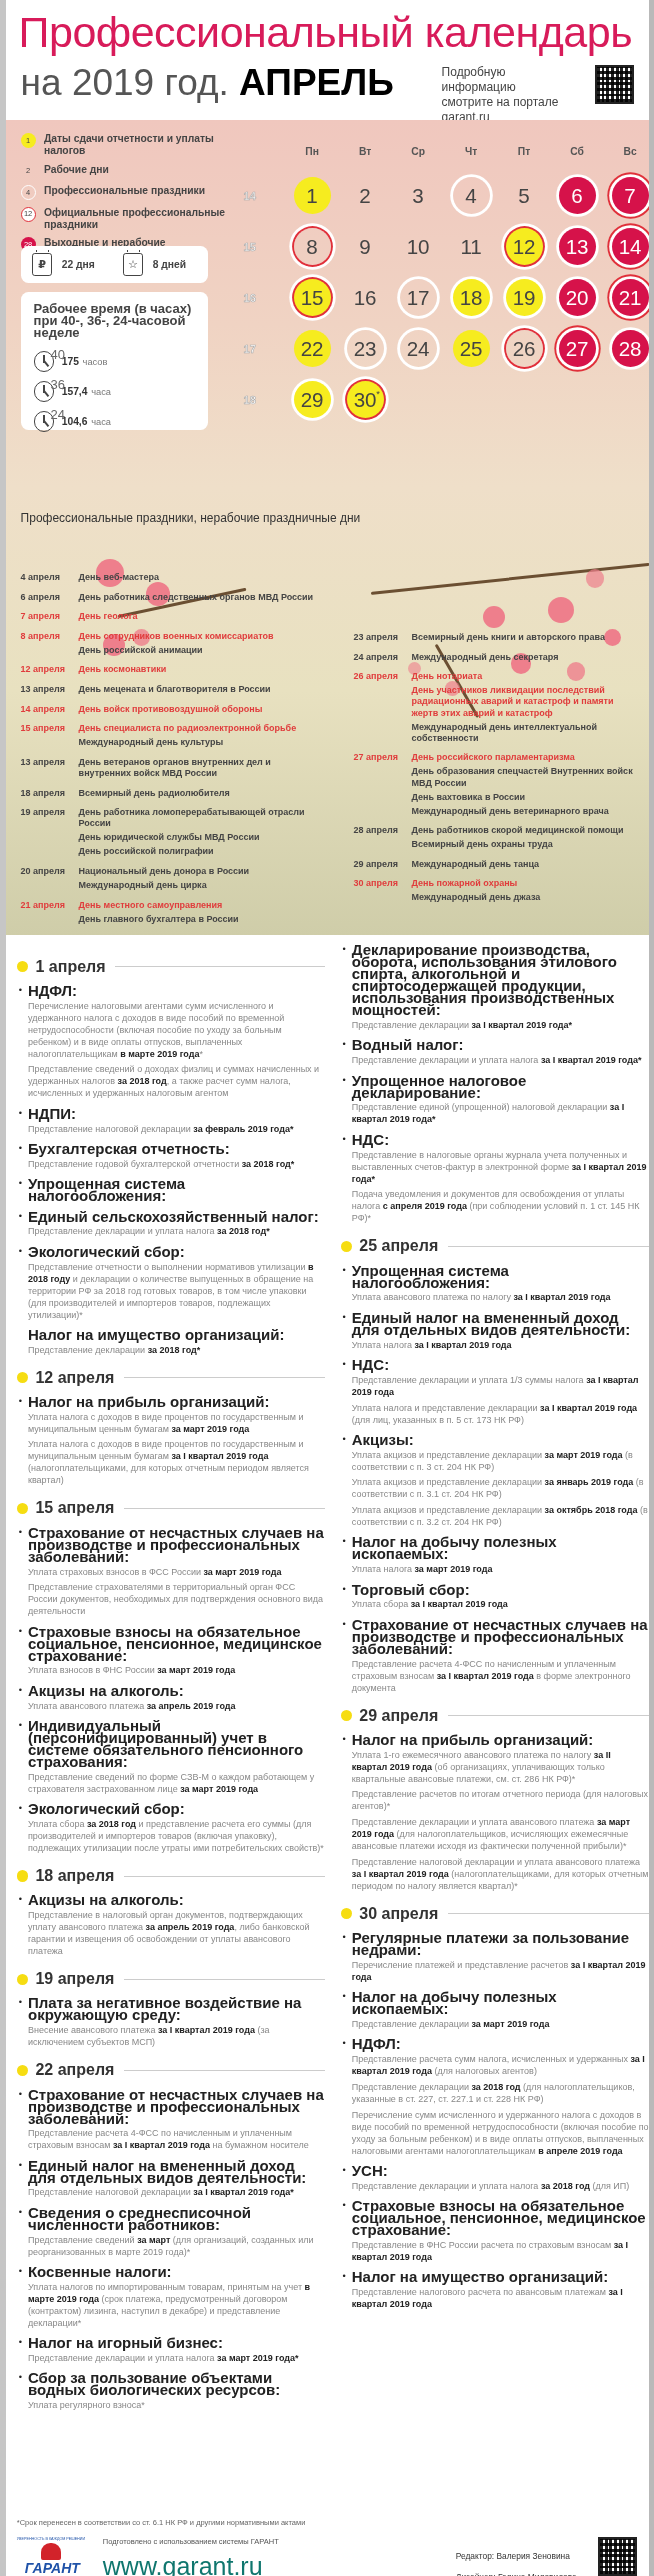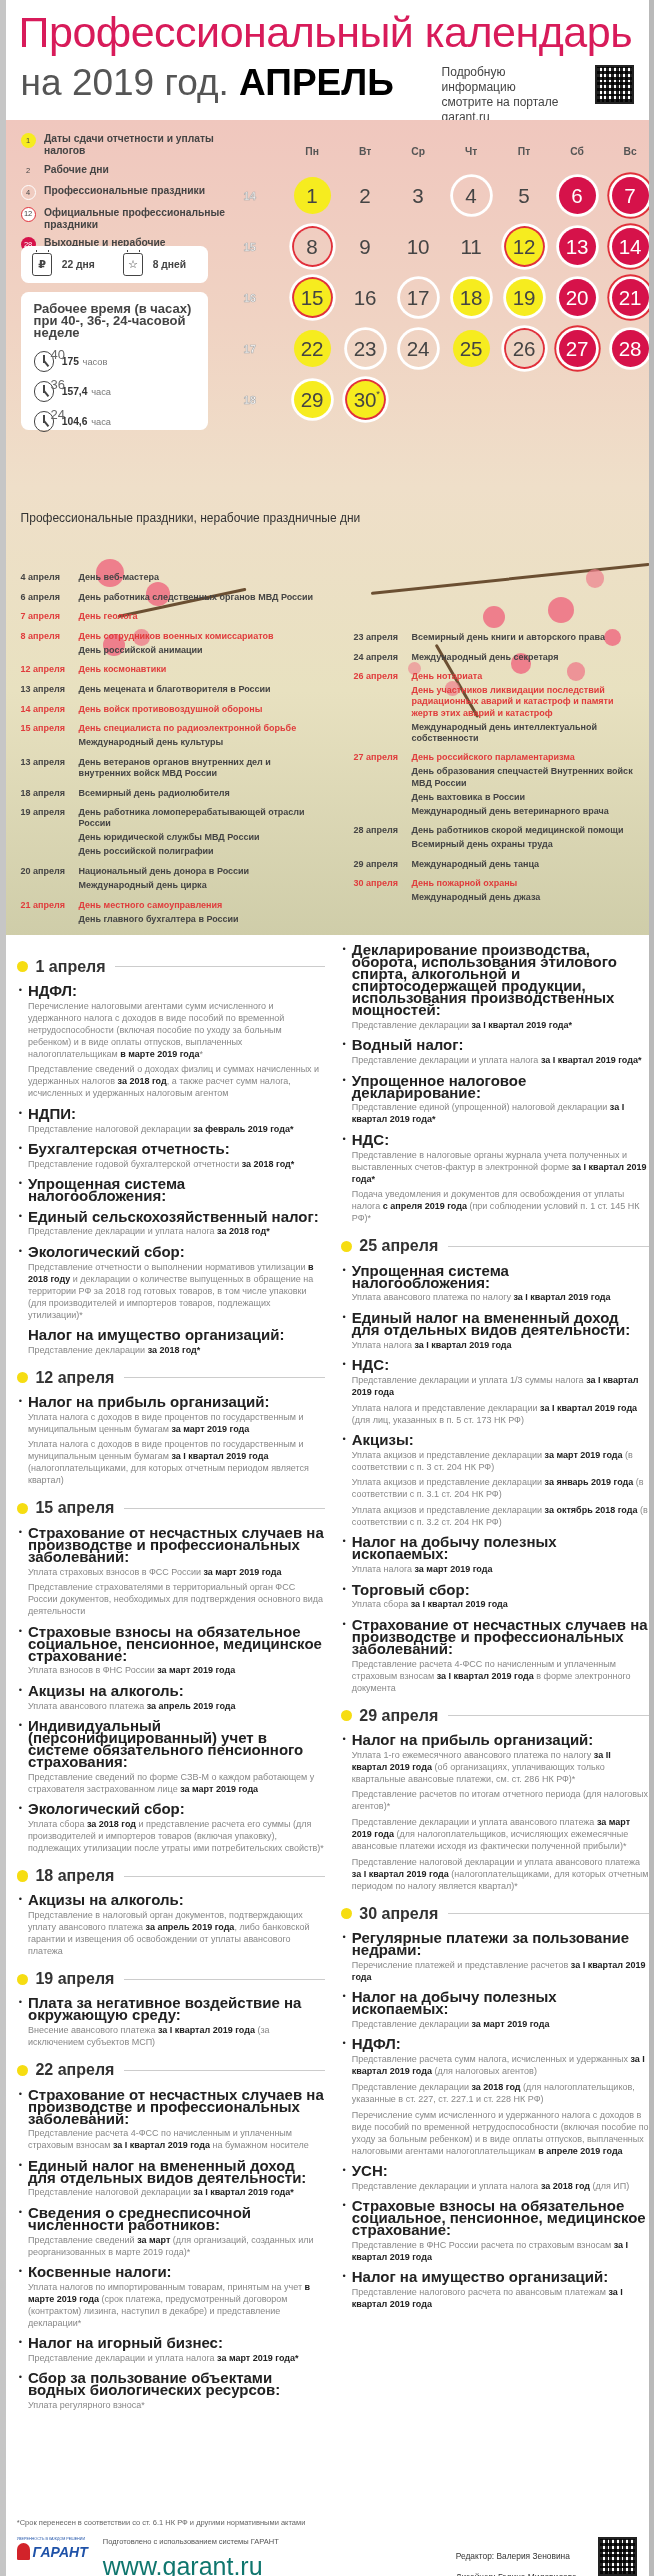--- a/index.html
+++ b/index.html
@@ -94,21 +94,21 @@
   .tax-item.bullet::before { content: "•"; position: absolute; left: -9.3px; top: 0; font-size: 9.3px; color: #222; }
   .tax-name { font-size: 15px; font-weight: bold; color: #222; line-height: 12px; margin-bottom: 2.8px; }
   .tax-desc { font-size: 9px; color: #888; line-height: 12px; margin-left: 0; margin-bottom: 3.7px; }
   .tax-desc b { color: #222; font-weight: bold; }
   .date-block { margin-bottom: 13px; }
 
   .footer { position: absolute; left: 11.2px; top: 1583px; width: 621px; }
   .foot-note { font-size: 7.5px; color: #666; margin-bottom: 11.2px; }
   .logo-box { position: absolute; left: 0; top: 18.7px; width: 71px; height: 37px; }
   .logo-slogan { font-size: 3.7px; color: #1f52a8; }
-  .logo-mark { display: flex; align-items: center; margin-top: 2.8px; }
+  .logo-mark { display: flex; align-items: center; margin-top: 2.8px; flex-direction: column; }
   .logo-heart { width: 20.6px; height: 17px; background: #d2232a; border-radius: 9.3px 9.3px 1.9px 1.9px; margin-right: 2.8px; }
   .logo-text { font-size: 14px; font-weight: bold; color: #1f52a8; font-style: italic; }
   .prepared { position: absolute; left: 86px; top: 18.7px; font-size: 7.5px; color: #555; }
   .site { position: absolute; left: 86px; top: 34px; font-size: 25px; color: #0f766e; }
   .credits { position: absolute; left: 439px; top: 28px; font-size: 8.4px; color: #333; line-height: 20.6px; }
   .qr-bottom { left: 581px; top: 18.7px; }
 </style>
 </head>
 <body>
 

